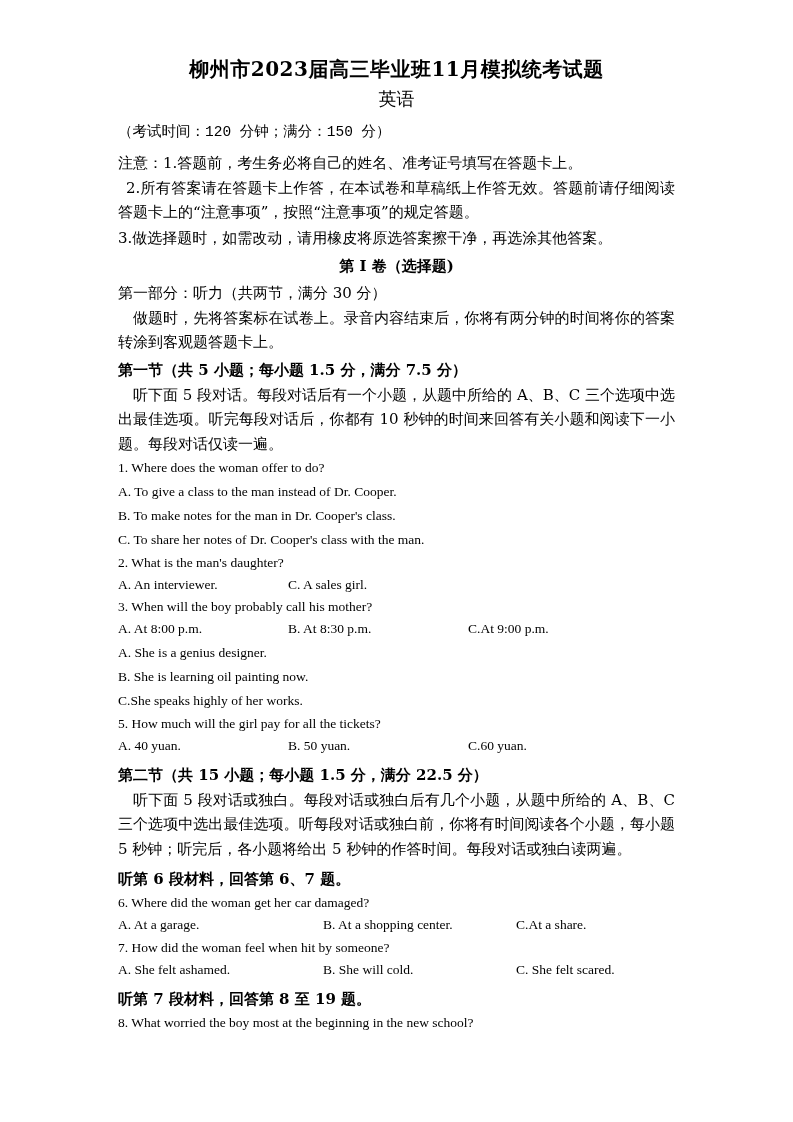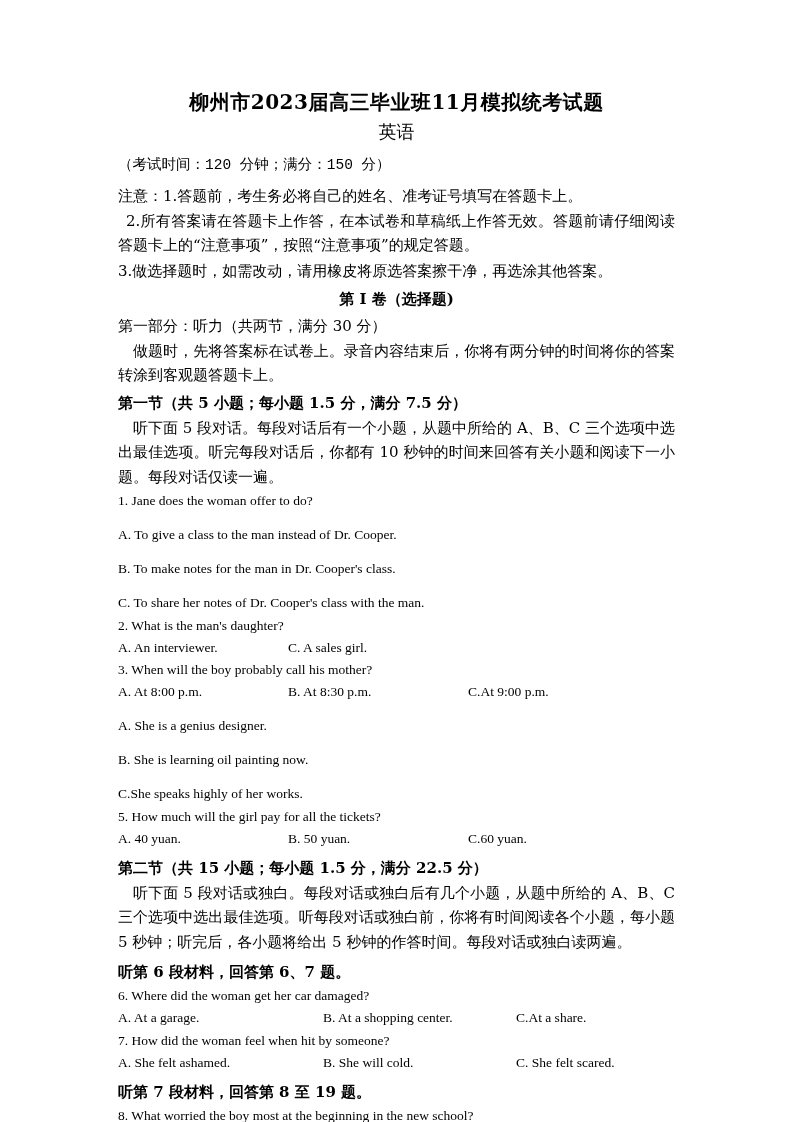--- a/index.html
+++ b/index.html
@@ -11,21 +11,21 @@
     width: 793px;
     height: 1122px;
     font-family: "Liberation Serif", serif;
     color: #000000;
     -webkit-font-smoothing: antialiased;
   }
   .page {
     box-sizing: border-box;
     width: 793px;
     height: 1122px;
-    padding: 87px 118px 40px 118px;
+    padding: 54px 118px 40px 118px;
     position: relative;
   }
   .title {
     text-align: center;
     font-size: 20px;
     font-weight: bold;
     font-family: "DejaVu Serif", serif;
     letter-spacing: 0.5px;
     line-height: 1.5;
   }
@@ -75,21 +75,21 @@
     line-height: 1.62;
     text-align: justify;
     margin-top: 1px;
   }
   .cn-body.ind { text-indent: 15px; }
   .bold { font-weight: bold; }
   .en {
     font-size: 13.5px;
     font-family: "Liberation Serif", serif;
     line-height: 1.55;
-    margin-top: 13px;
+    margin-top: 3px;
   }
   .en.q { margin-top: 2px; }
   .opts-row {
     font-size: 13.5px;
     font-family: "Liberation Serif", serif;
     line-height: 1.55;
     display: flex;
     margin-top: 1px;
   }
   .opt-a { width: 170px; flex: 0 0 auto; }
@@ -124,21 +124,21 @@
   <div class="section-head">第 I 卷（选择题)</div>
 
   <div class="part-head">第一部分：听力（共两节，满分 30 分）</div>
   <div class="cn-body ind">做题时，先将答案标在试卷上。录音内容结束后，你将有两分钟的时间将你的答案转涂到客观题答题卡上。</div>
 
   <div class="part-head bold">第一节（共 5 小题；每小题 1.5 分，满分 7.5 分）</div>
   <div class="cn-body ind">听下面 5 段对话。每段对话后有一个小题，从题中所给的 A、B、C 三个选项中选出最佳选项。听完每段对话后，你都有 10 秒钟的时间来回答有关小题和阅读下一小题。每段对话仅读一遍。</div>
 
   <div class="en q">
     <span>1.</span>
-    <span>Jane does the woman offer to do?</span>
+    <span>Where does the woman offer to do?</span>
   </div>
   <div class="en">A. To give a class to the man instead of Dr. Cooper.</div>
   <div class="en">B. To make notes for the man in Dr. Cooper's class.</div>
   <div class="en">C. To share her notes of Dr. Cooper's class with the man.</div>
 
   <div class="en q">
     <span>2.</span>
     <span>What is the man's daughter?</span>
   </div>
   <div class="opts-row">

